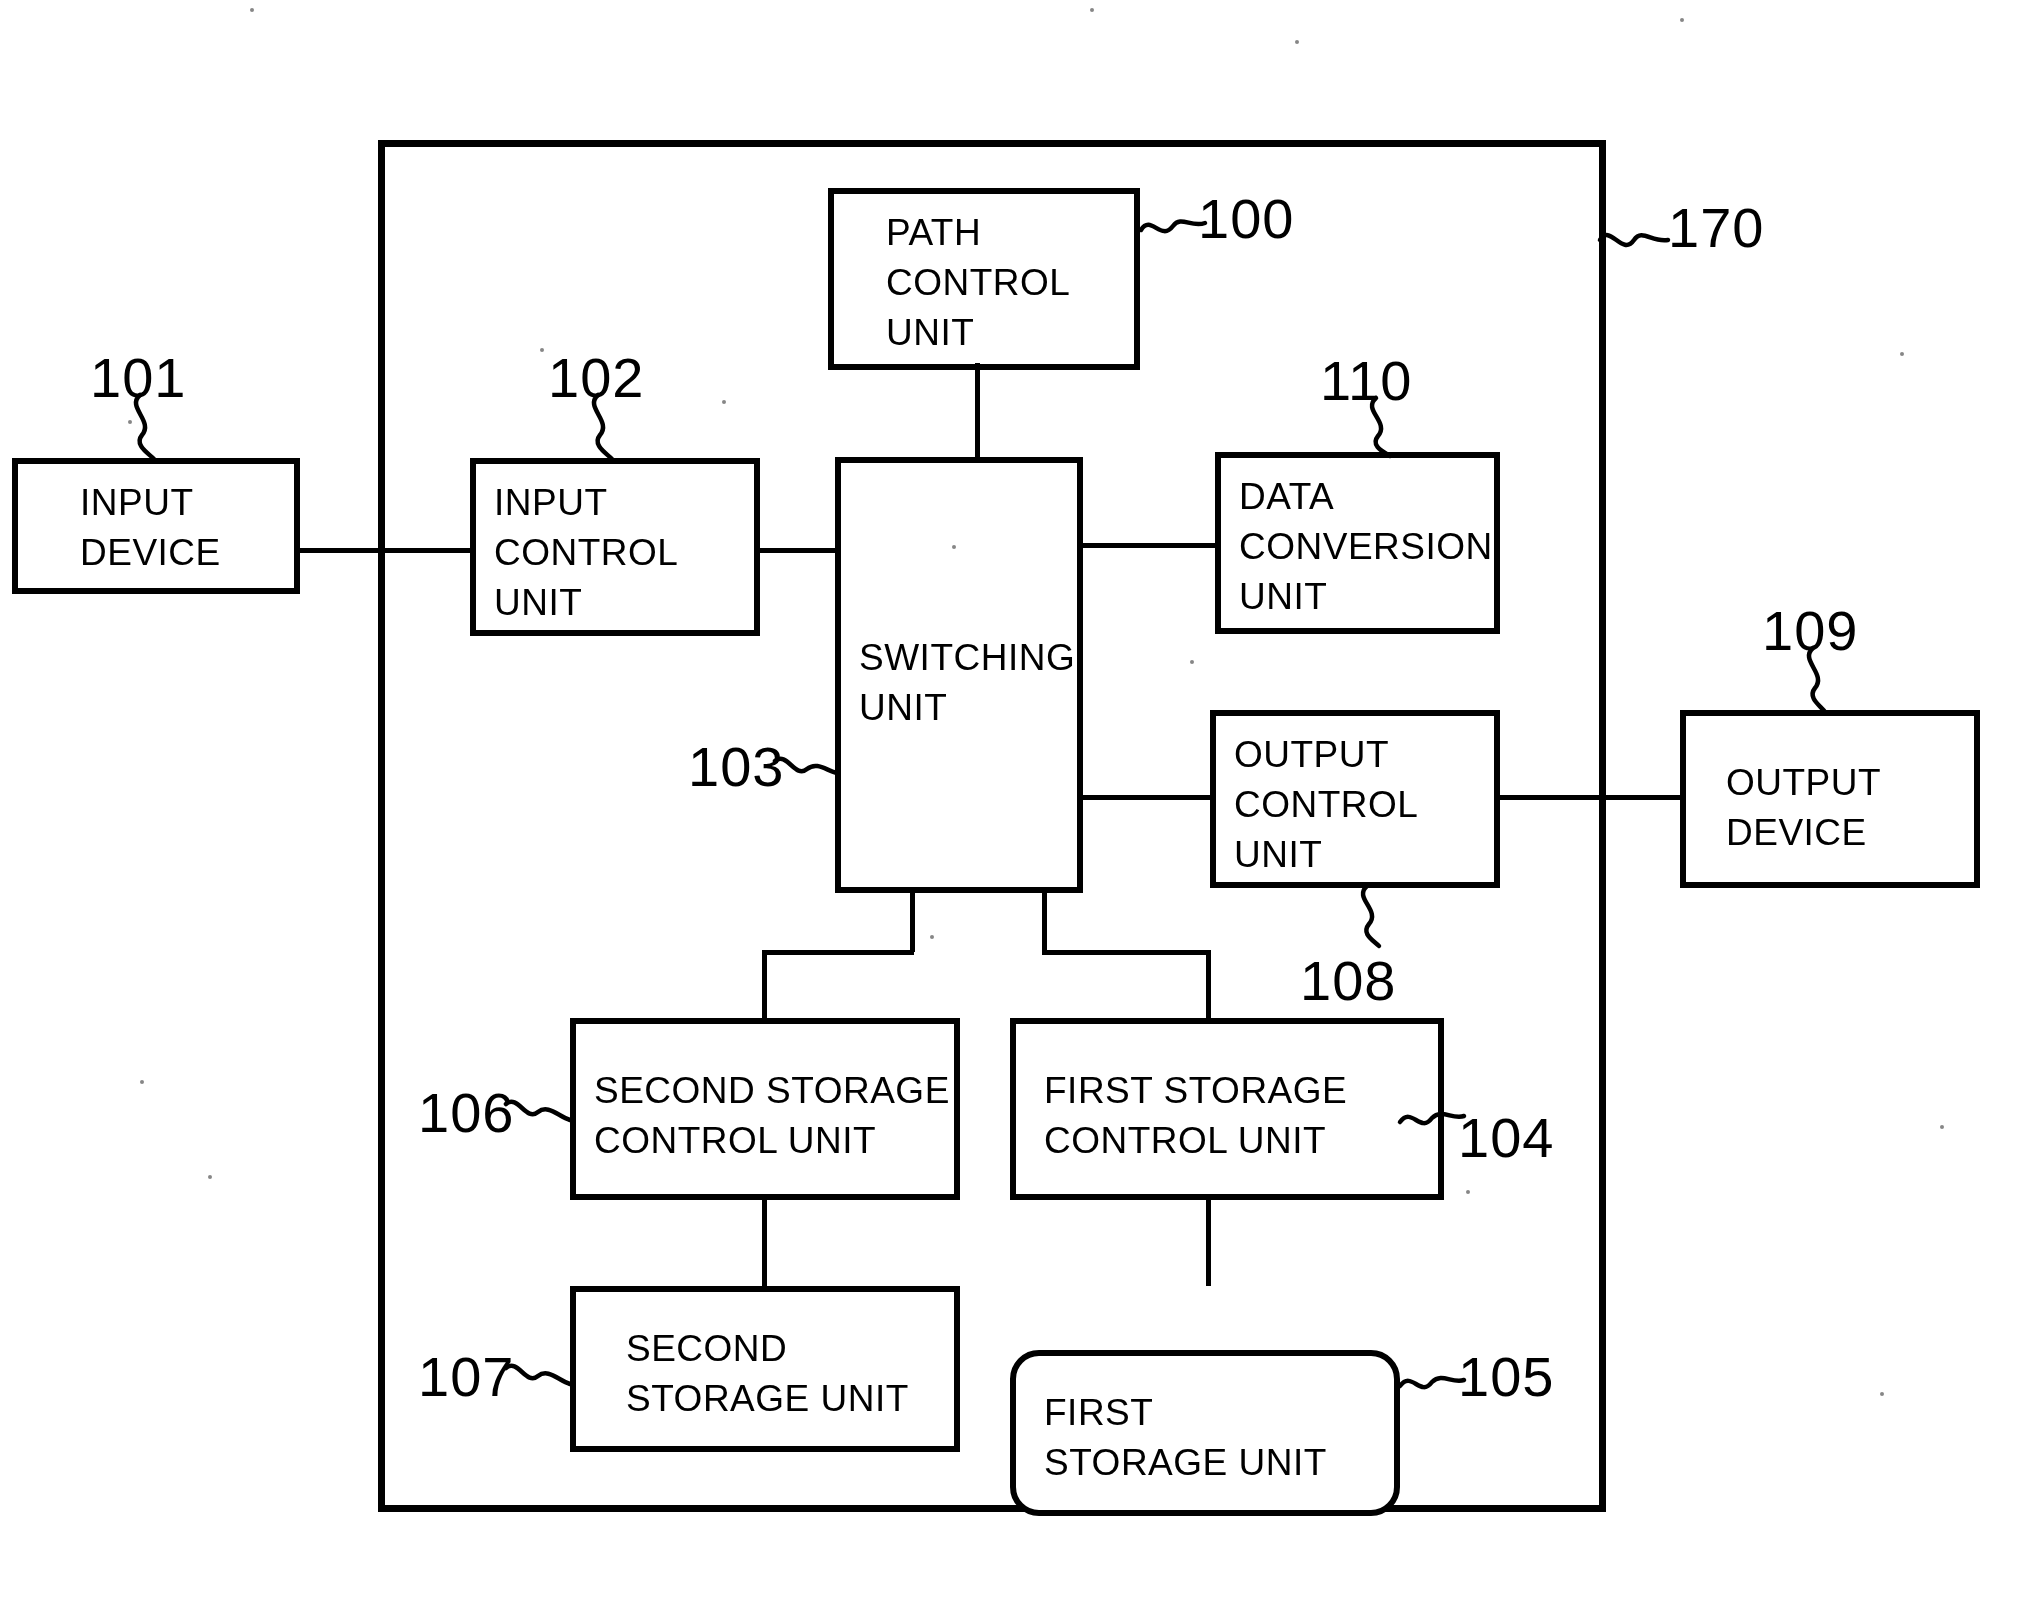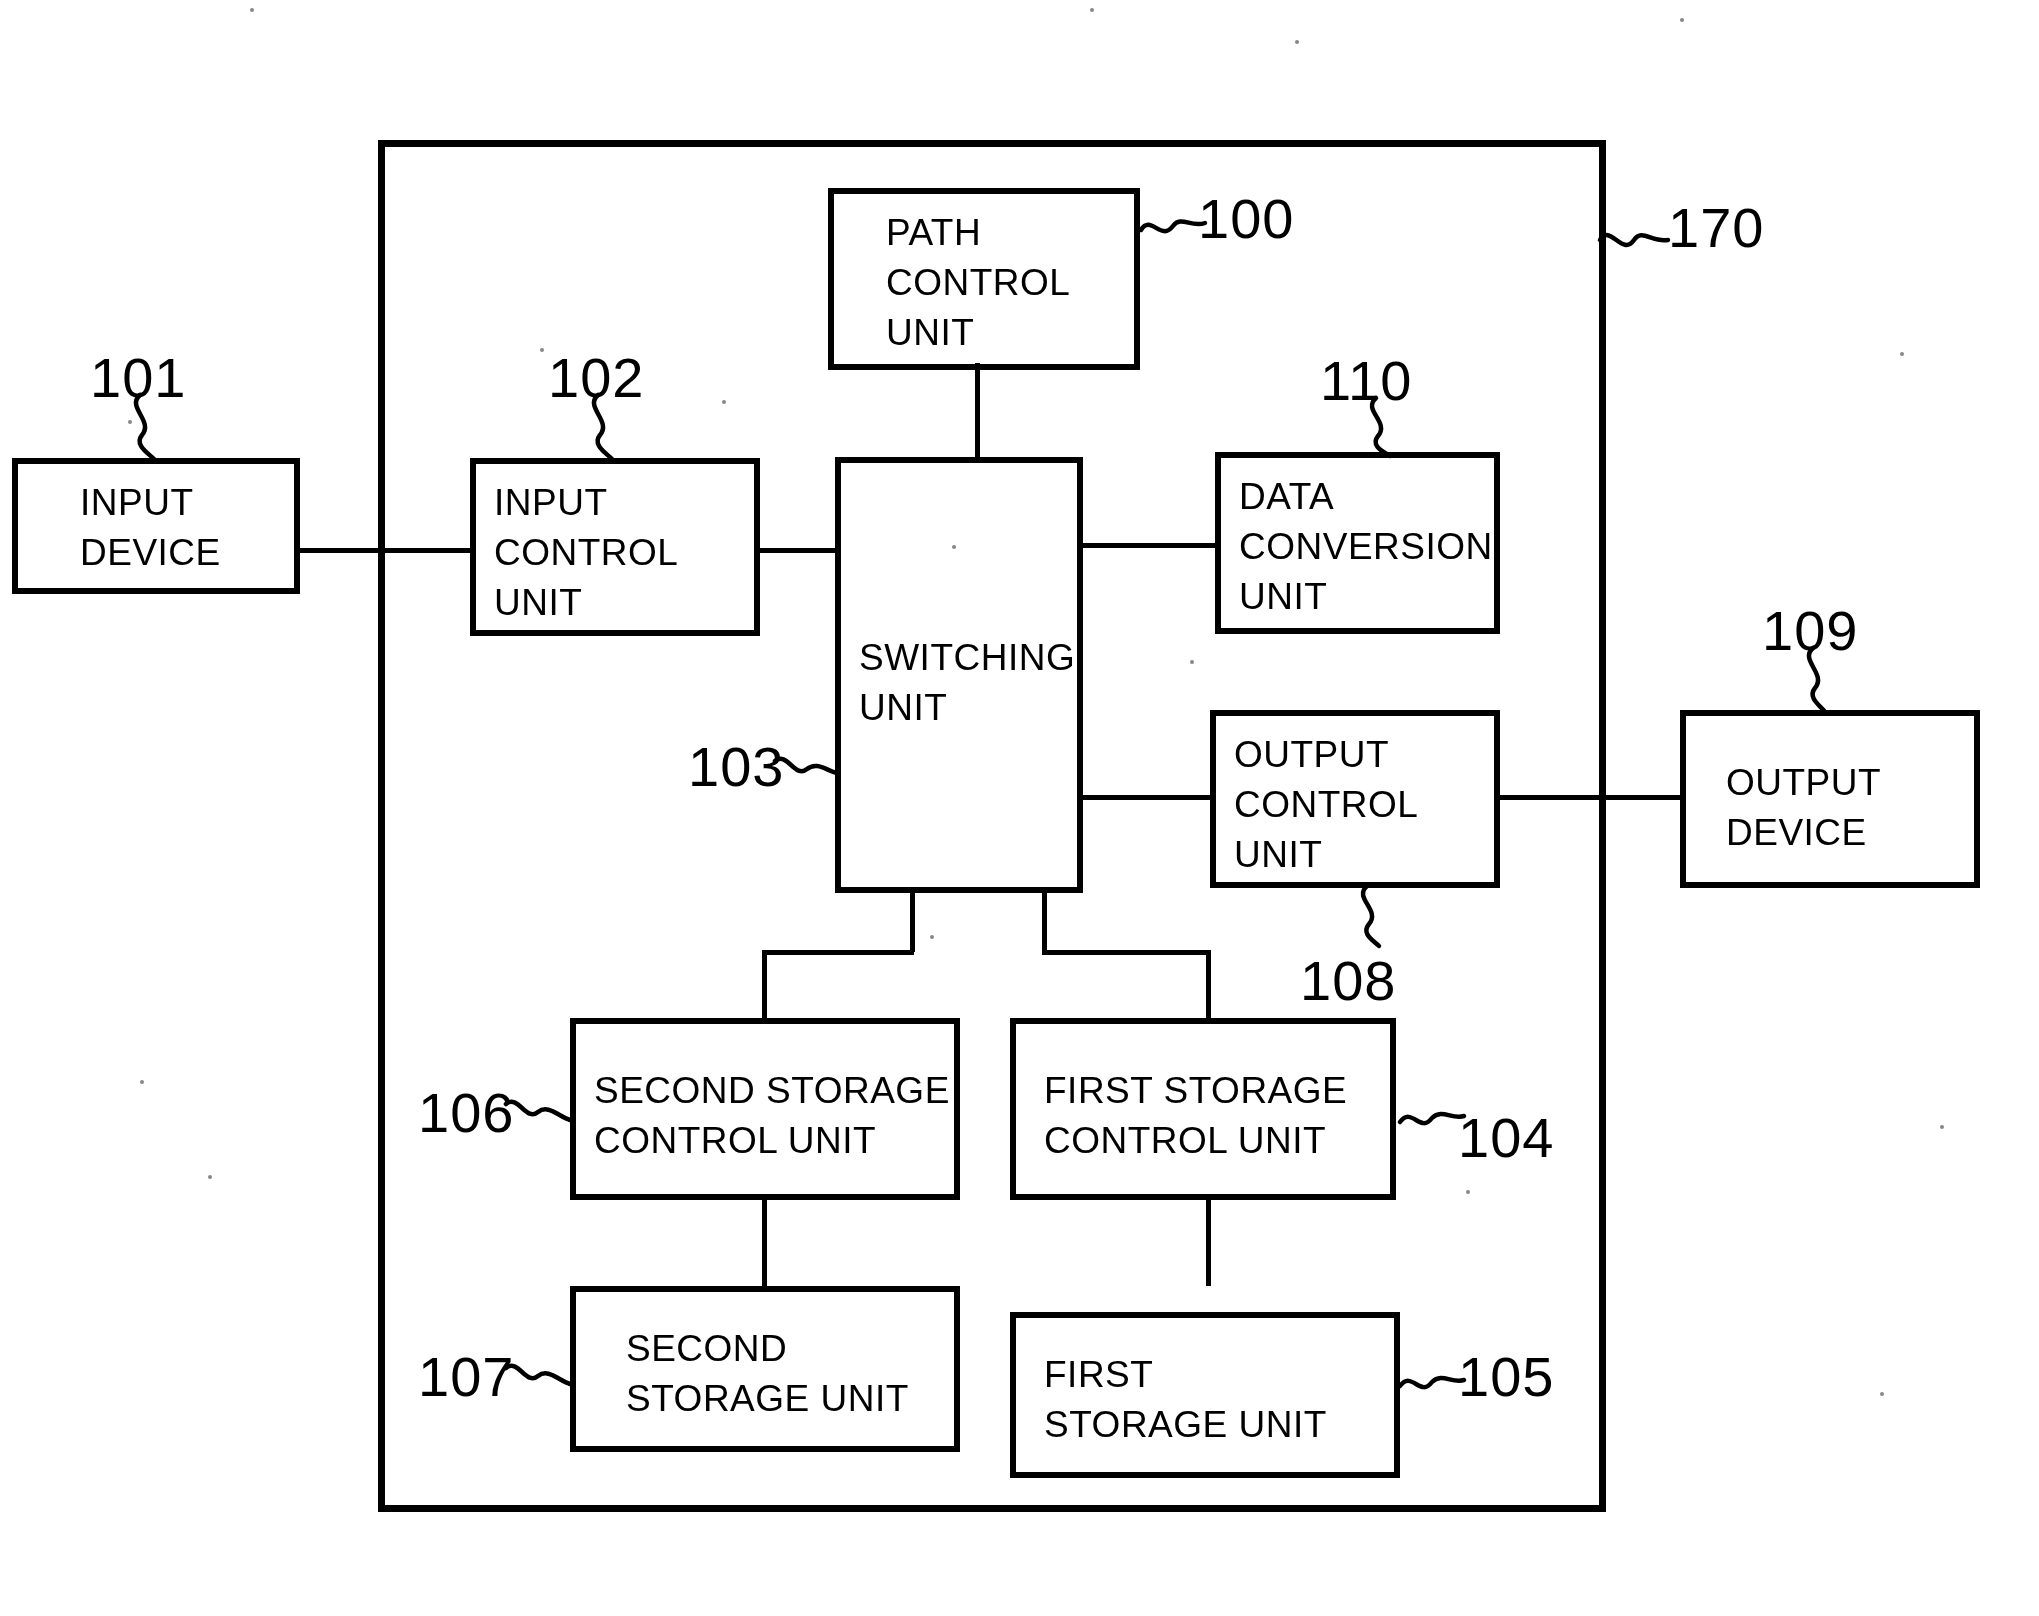--- a/index.html
+++ b/index.html
@@ -204,42 +204,42 @@
 
   <div class="box" style="left:570px; top:1018px; width:390px; height:182px;">
     <div class="txt left" style="top:42px; left:18px;">SECOND STORAGE
 CONTROL UNIT</div>
   </div>
   <svg class="squig" style="left:506px; top:1090px; width:66px; height:46px;" viewBox="0 0 66 46">
     <path d="M0 14 C 12 4, 20 32, 32 22 C 42 14, 52 26, 64 30"></path>
   </svg>
   <div class="ref" style="left:418px; top:1080px;">106</div>
 
-  <div class="box" style="left:1010px; top:1018px; width:386px; height:182px;">
+  <div class="box" style="left:1010px; top:1018px; width:434px; height:182px;">
     <div class="txt left" style="top:42px; left:28px;">FIRST STORAGE
 CONTROL UNIT</div>
   </div>
   <svg class="squig" style="left:1400px; top:1092px; width:66px; height:46px;" viewBox="0 0 66 46">
     <path d="M0 30 C 12 14, 20 42, 32 26 C 42 16, 52 28, 64 24"></path>
   </svg>
   <div class="ref" style="left:1458px; top:1105px;">104</div>
 
   <div class="line-v" style="left:762px; top:1198px; height:88px;"></div>
   <div class="line-v" style="left:1206px; top:1198px; height:88px;"></div>
 
   <div class="box" style="left:570px; top:1286px; width:390px; height:166px;">
     <div class="txt left" style="top:32px; left:50px;">SECOND
 STORAGE UNIT</div>
   </div>
   <svg class="squig" style="left:506px; top:1354px; width:66px; height:46px;" viewBox="0 0 66 46">
     <path d="M0 14 C 12 4, 20 32, 32 22 C 42 14, 52 26, 64 30"></path>
   </svg>
   <div class="ref" style="left:418px; top:1344px;">107</div>
 
-  <div class="box" style="left:1010px; top:1312px; width:390px; height:166px;">
+  <div class="box" style="left:1010px; top:1350px; width:390px; height:166px;border-radius:29px;">
     <div class="txt left" style="top:32px; left:28px;">FIRST
 STORAGE UNIT</div>
   </div>
   <svg class="squig" style="left:1400px; top:1356px; width:66px; height:46px;" viewBox="0 0 66 46">
     <path d="M0 30 C 12 14, 20 42, 32 26 C 42 16, 52 28, 64 24"></path>
   </svg>
   <div class="ref" style="left:1458px; top:1344px;">105</div>
 
   <div class="speck" style="left:250px;  top:8px;"></div>
   <div class="speck" style="left:1090px; top:8px;"></div>

